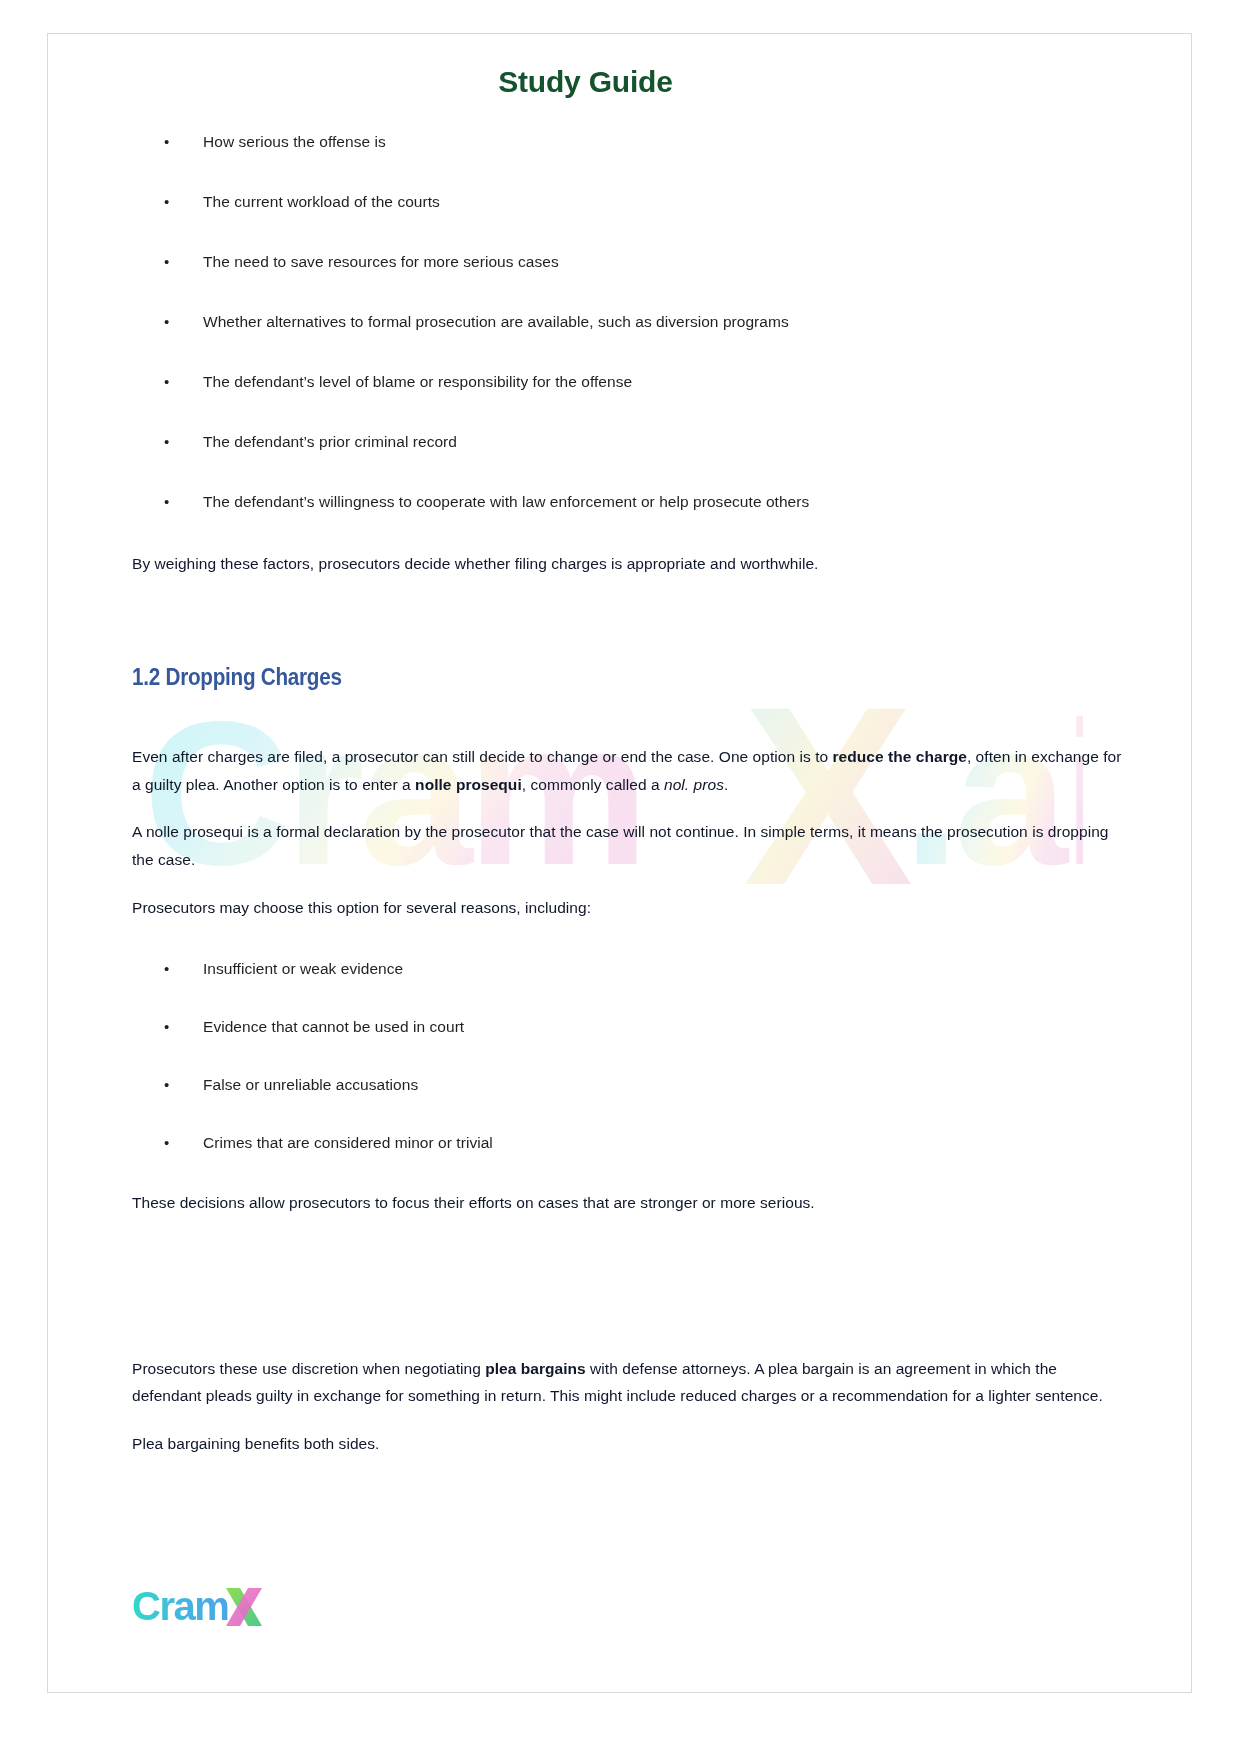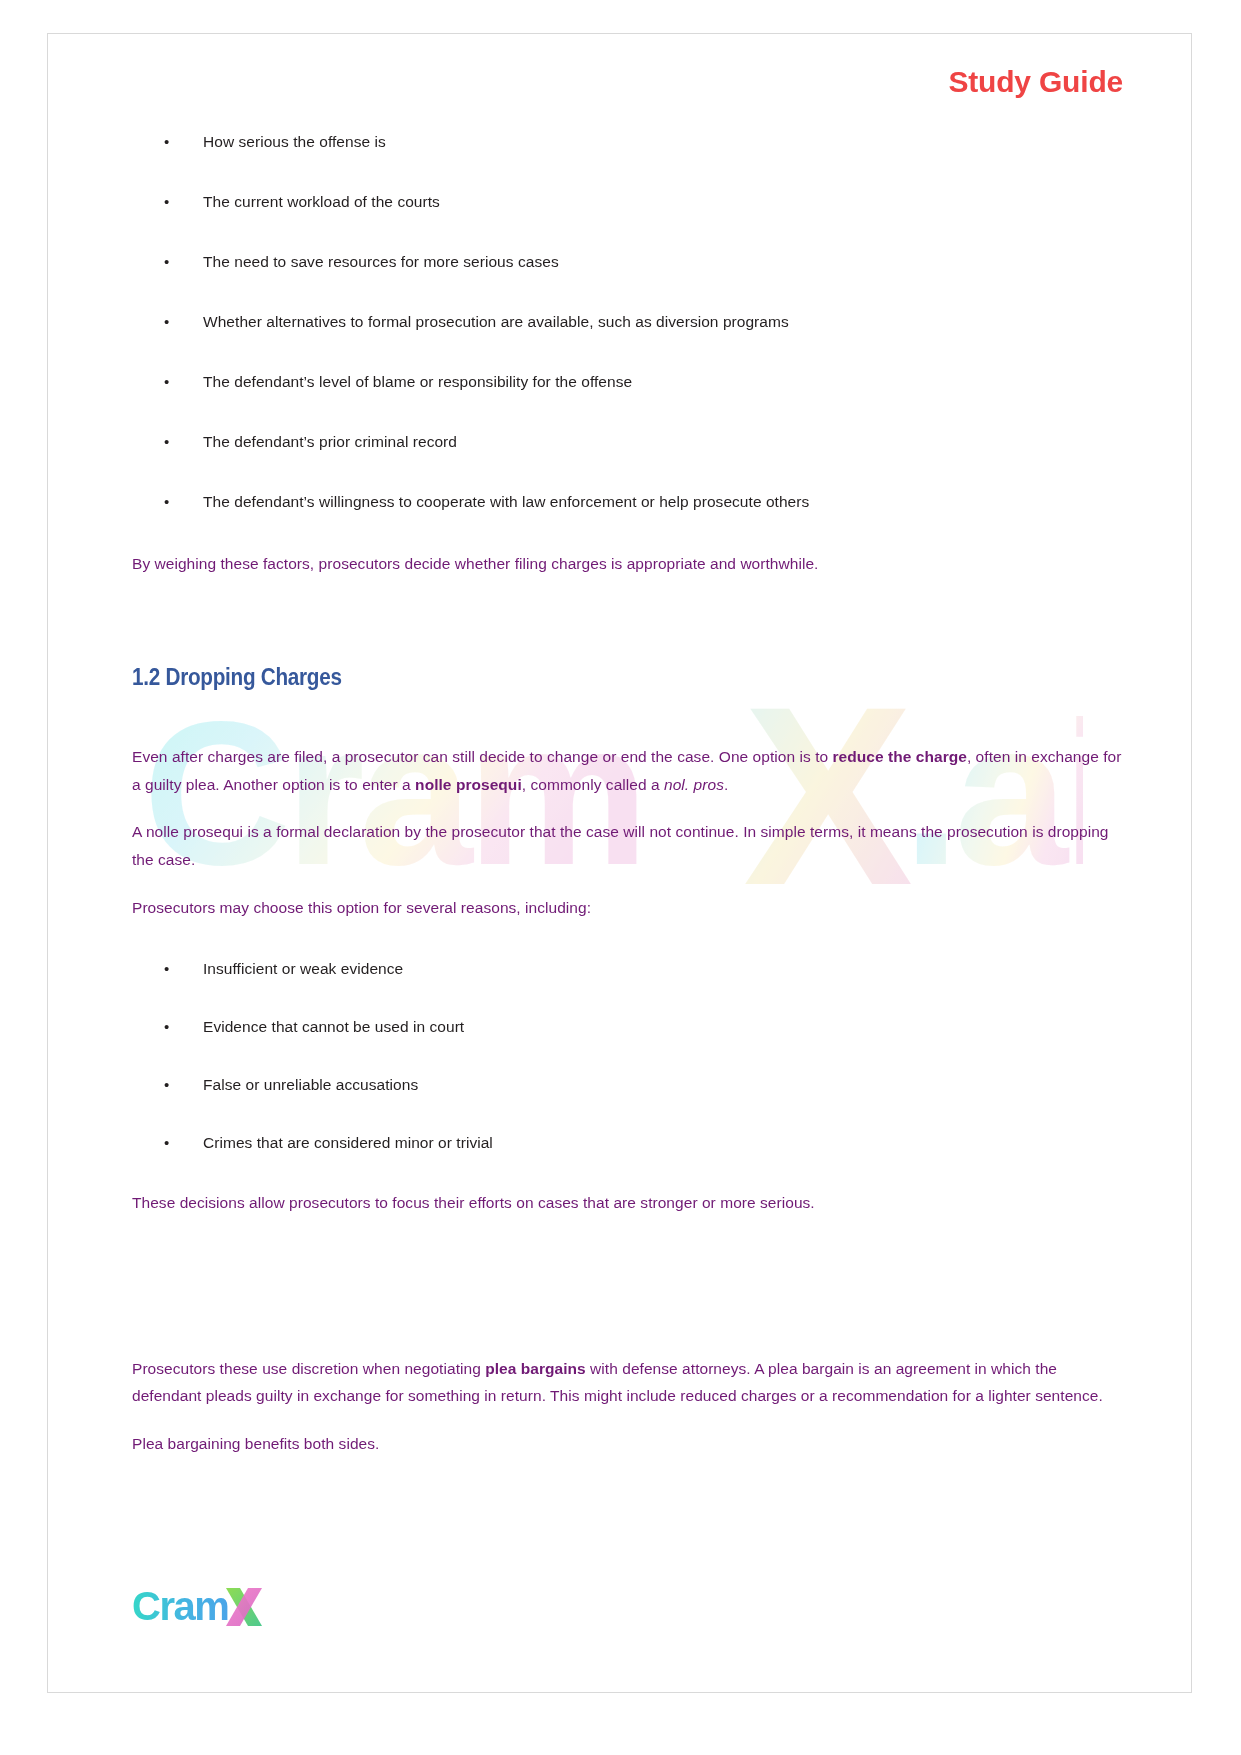--- a/index.html
+++ b/index.html
@@ -45,32 +45,33 @@
   .watermark svg { display:block; width:100%; height:100%; }
 
   
   .doc-header {
     text-align: right;
     padding: 30px 68px 0 0;
   }
   .doc-title {
     font-size: 30px;
     font-weight: bold;
-    color: #ef4444;
+    color: #14532d;
     letter-spacing: -0.2px;
     line-height: 1.2;
+    text-align: center;
   }
 
   
   .body-wrap {
     padding: 0 68px 0 84px;
   }
   p.para {
     font-size: 15.5px;
-    color: #701a75;
+    color: #0f172a;
     line-height: 1.78;
     margin: 0 0 20px 0;
     letter-spacing: 0.05px;
   }
   p.para b { font-weight: bold; }
   p.para i { font-style: italic; }
 
   
   ul.bullets {
     list-style: none;

